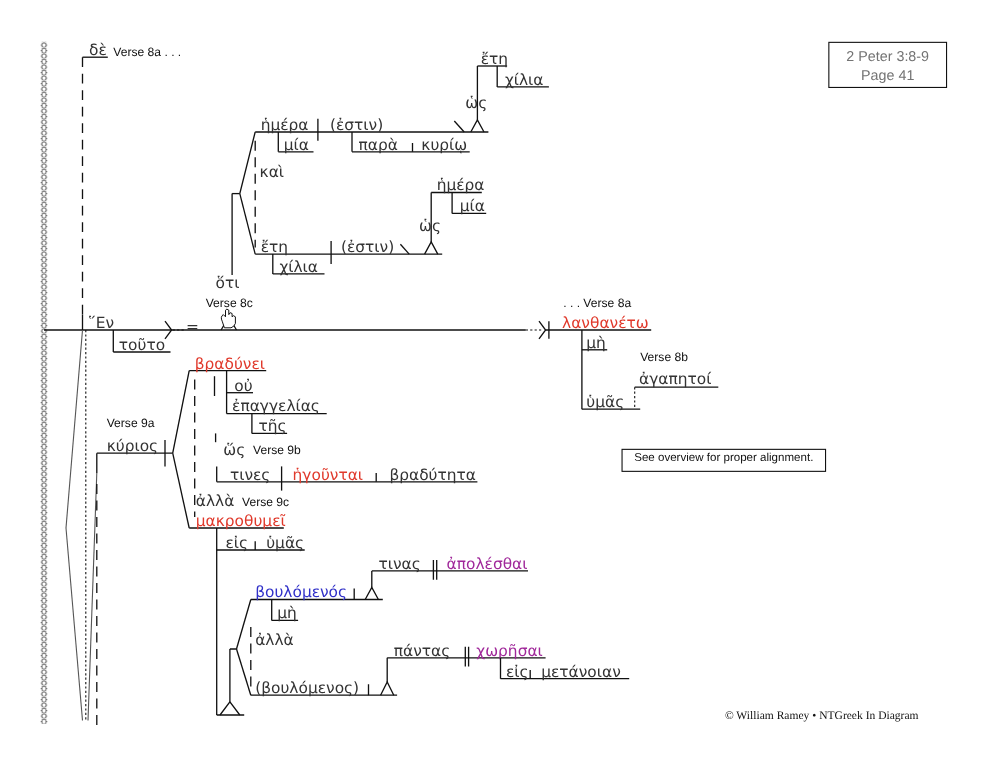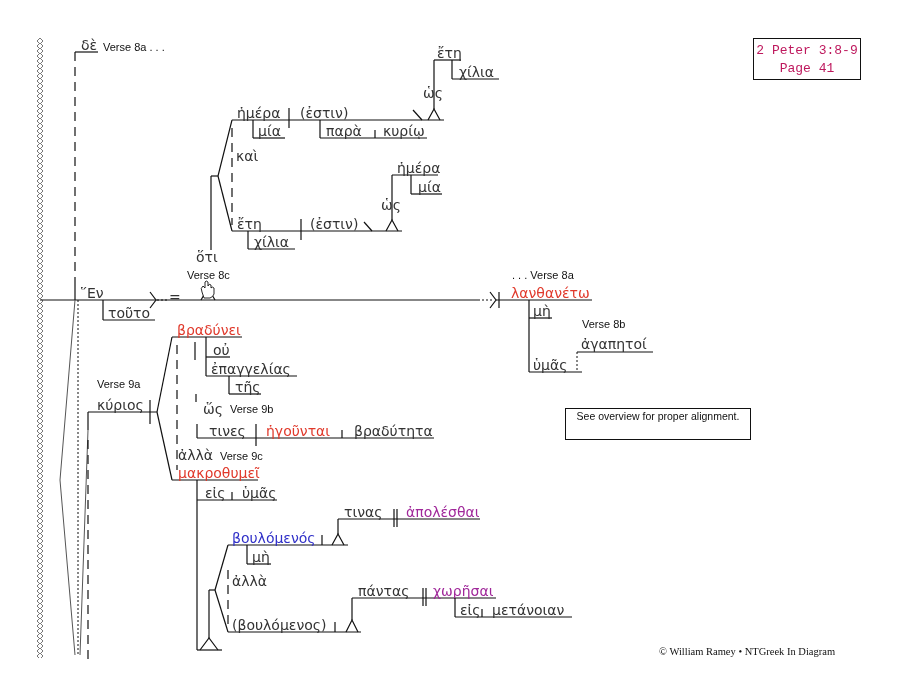--- a/index.html
+++ b/index.html
@@ -11,25 +11,25 @@
   .gk-blue { font-size: 14px; fill: #3030c8; }
   .gk-purple { font-size: 14px; fill: #a0289a; }
   .lbl { font-family: "Liberation Sans", sans-serif; font-size: 11px; fill: #111111; }
   .ln { stroke: #111111; stroke-width: 1.2; fill: none; }
   .ln-dash { stroke: #111111; stroke-width: 1.2; fill: none; stroke-dasharray: 9 6; }
   .ln-dot { stroke: #111111; stroke-width: 1; fill: none; stroke-dasharray: 2 2; }
   .ln-thin { stroke: #555555; stroke-width: 1; fill: none; }
   .ref-box {
     position: absolute; left: 753px; top: 38px; width: 108px; height: 42px;
     border: 1px solid #111; background: #fff;
-    font-family: Liberation Mono, monospace; font-size: 13px; color: #be185d;
+    font-family: Liberation Sans, sans-serif; font-size: 13px; color: #737373;
     text-align: center; line-height: 18px; padding-top: 3px; box-sizing: border-box;
   }
   .note-box {
-    position: absolute; left: 565px; top: 408px; width: 186px; height: 32px;
+    position: absolute; left: 565px; top: 408px; width: 186px; height: 21px;
     border: 1px solid #111; background: #fff;
     font-family: "Liberation Sans", sans-serif; font-size: 10.5px; color: #111;
     text-align: center; line-height: 14px; box-sizing: border-box;
   }
   .copyright {
     position: absolute; left: 659px; top: 646px;
     font-family: Liberation Serif, serif; font-size: 10.5px; color: #111;
     white-space: nowrap;
   }
   .chain {

